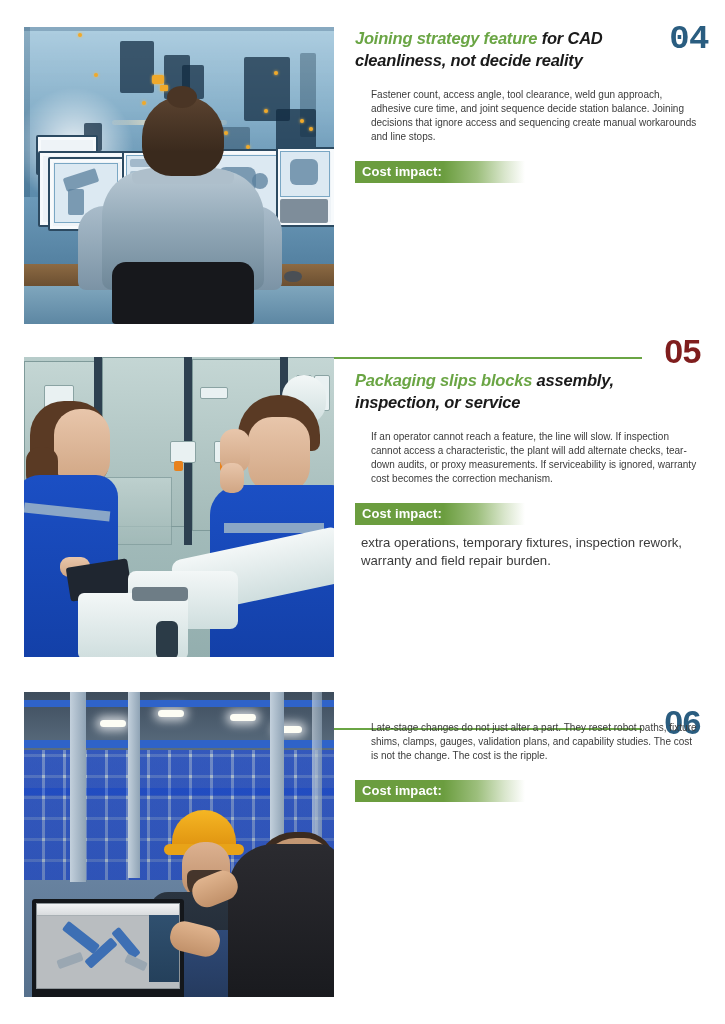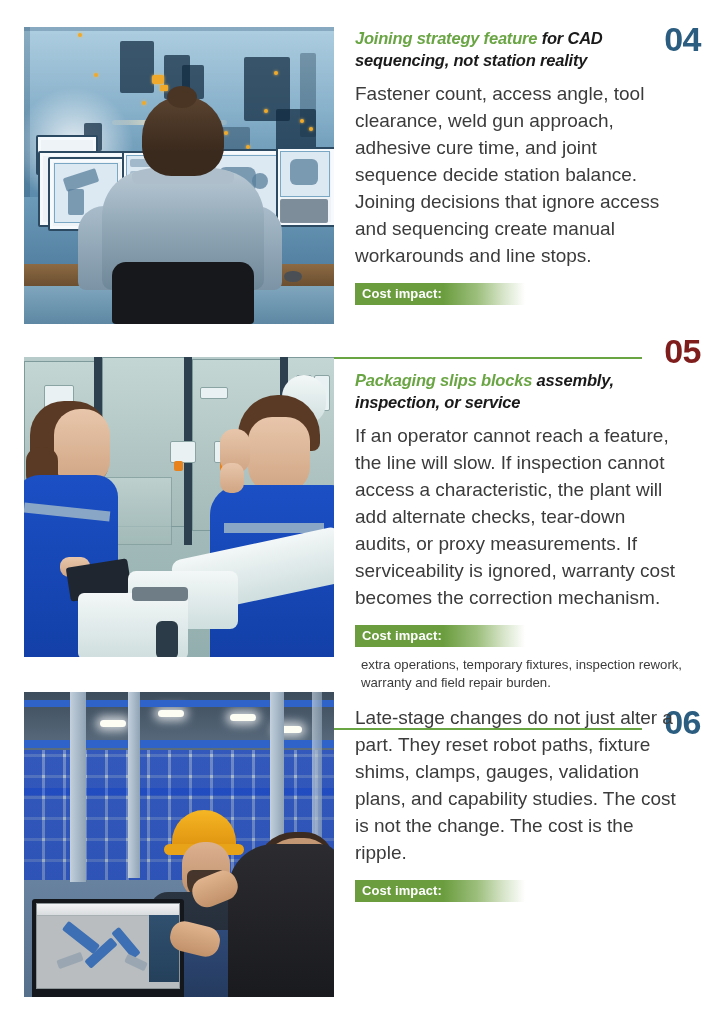--- a/index.html
+++ b/index.html
@@ -66,24 +66,24 @@
     font-style: italic;
     line-height: 1.33;
     letter-spacing: -0.2px;
     color: #1a1a1a;
     margin: 0 0 9px 0;
     width: 320px;
   }
   .heading .hl { color: #6aa544; }
 
   .body-text {
-    font-size: 19px;
+    font-size: 10px;
     line-height: 1.42;
     color: #3b3b3b;
-    margin: 0;
+    margin: 16px;
     width: 328px;
   }
 
   .badge {
     margin-top: 13px;
     width: 170px;
     height: 22px;
     background: linear-gradient(to right, #6b9d3f 0%, #6b9d3f 52%, #9dbf7d 72%, #d9e6cc 88%, #ffffff 100%);
     display: flex;
     align-items: center;
@@ -130,22 +130,23 @@
     font-size: 34px;
     font-weight: bold;
     letter-spacing: -0.5px;
     line-height: 1;
   }
   .num-blue   { color: #2a5d80; }
   .num-orange { color: #7f1d1d; }
 
   .step-number.first {
     position: absolute;
-    right: 24px;
+    right: 16px;
     top: 22px;
+    font-family: Liberation Mono, monospace;
   }
 
   
   .p1-bg {
     position: absolute; inset: 0;
     background:
       linear-gradient(180deg, #bfd6e4 0%, #9cc0d6 28%, #6b99b8 58%, #3f6b8c 100%);
   }
   .p1-glow {
     position:absolute; left:-10px; top:60px; width:120px; height:120px;
@@ -379,21 +380,21 @@
         <div class="p1-shoulder-r"></div>
         <div class="p1-body"></div>
         <div class="p1-collar"></div>
         <div class="p1-head"></div>
         <div class="p1-bun"></div>
         <div class="p1-chair"></div>
       </div>
     </div>
 
     <div class="content">
-      <h2 class="heading"><span class="hl">Joining strategy feature</span><span> for CAD sequencing, not station reality</span></h2>
+      <h2 class="heading"><span class="hl">Joining strategy feature</span><span> for CAD cleanliness, not decide reality</span></h2>
       <p class="body-text">Fastener count, access angle, tool clearance, weld gun approach, adhesive cure time, and joint sequence decide station balance. Joining decisions that ignore access and sequencing create manual workarounds and line stops.</p>
       <div class="badge">
         <span class="badge-label">Cost impact:</span>
       </div>
     </div>
   </div>
 
   <div class="section sec-2">
 
     <div class="divider-row">

